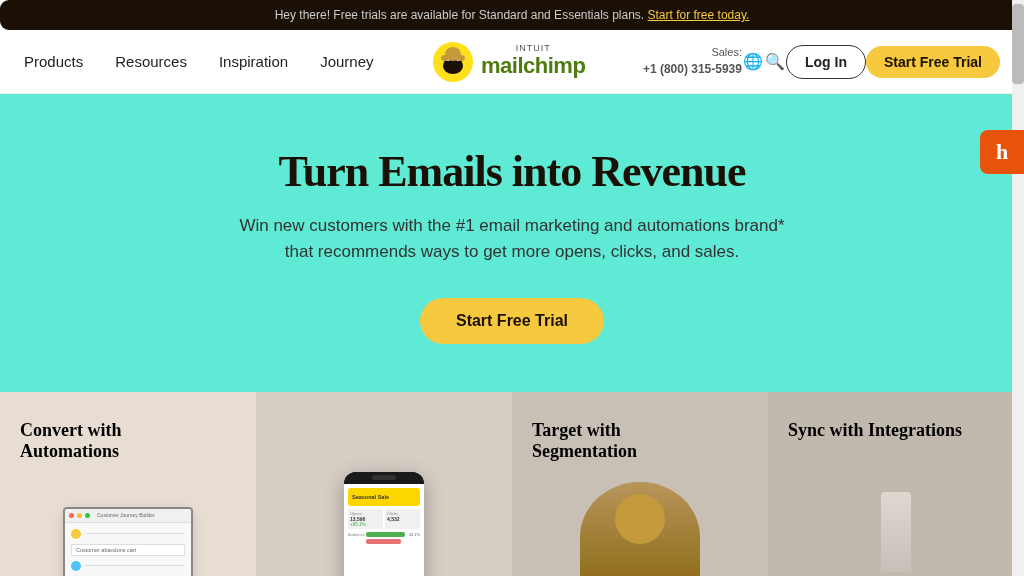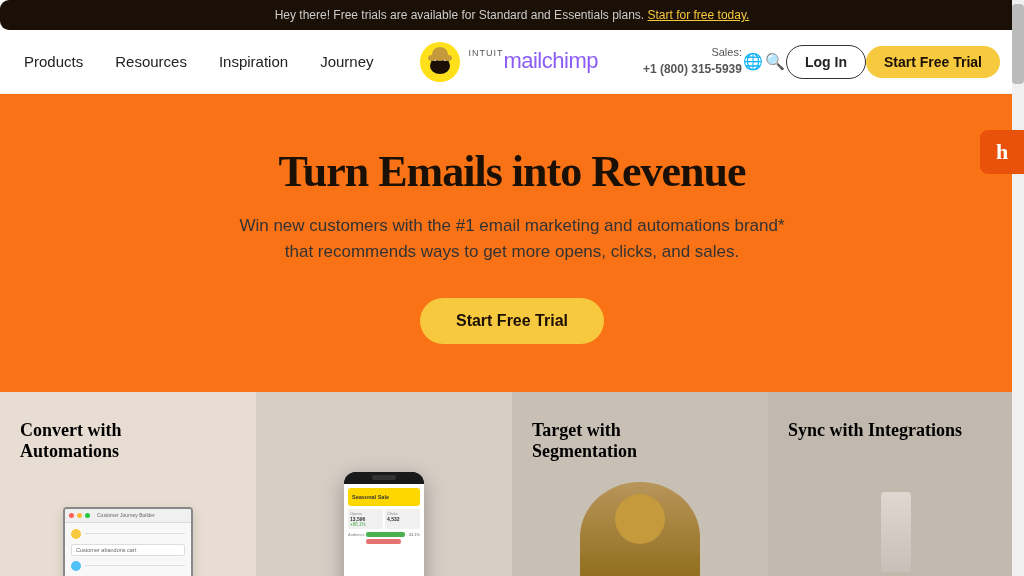--- a/index.html
+++ b/index.html
@@ -51,33 +51,34 @@
       display: flex;
       align-items: center;
       gap: 6px;
     }
     .logo-chimp {
       width: 44px;
       height: 44px;
     }
     .logo-text {
       display: flex;
-      flex-direction: row;
+      flex-direction: column;
       line-height: 1.1;
+      align-items: center;
     }
     .logo-intuit {
       font-size: 9px;
       color: #555;
       letter-spacing: 1px;
       text-transform: uppercase;
     }
     .logo-mailchimp {
       font-size: 22px;
-      font-weight: 400;
-      color: #8b5cf6;
+      font-weight: 700;
+      color: #4d7c0f;
       letter-spacing: -0.5px;
     }
     .nav-right {
       display: flex;
       align-items: center;
     }
     .sales-info {
       text-align: right;
       font-size: 11px;
       color: #555;
@@ -111,21 +112,21 @@
       padding: 8px 18px;
       border-radius: 20px;
       font-size: 14px;
       font-weight: 700;
       cursor: pointer;
       border: none;
     }
 
     
     .hero {
-      background: #f97316;
+      background: #5eead4;
       text-align: center;
       padding: 52px 20px 48px;
     }
     .hero h1 {
       font-size: 44px;
       font-weight: 800;
       color: #1a1005;
       margin-bottom: 16px;
       letter-spacing: -1px;
       font-family: Georgia, 'Times New Roman', serif;

